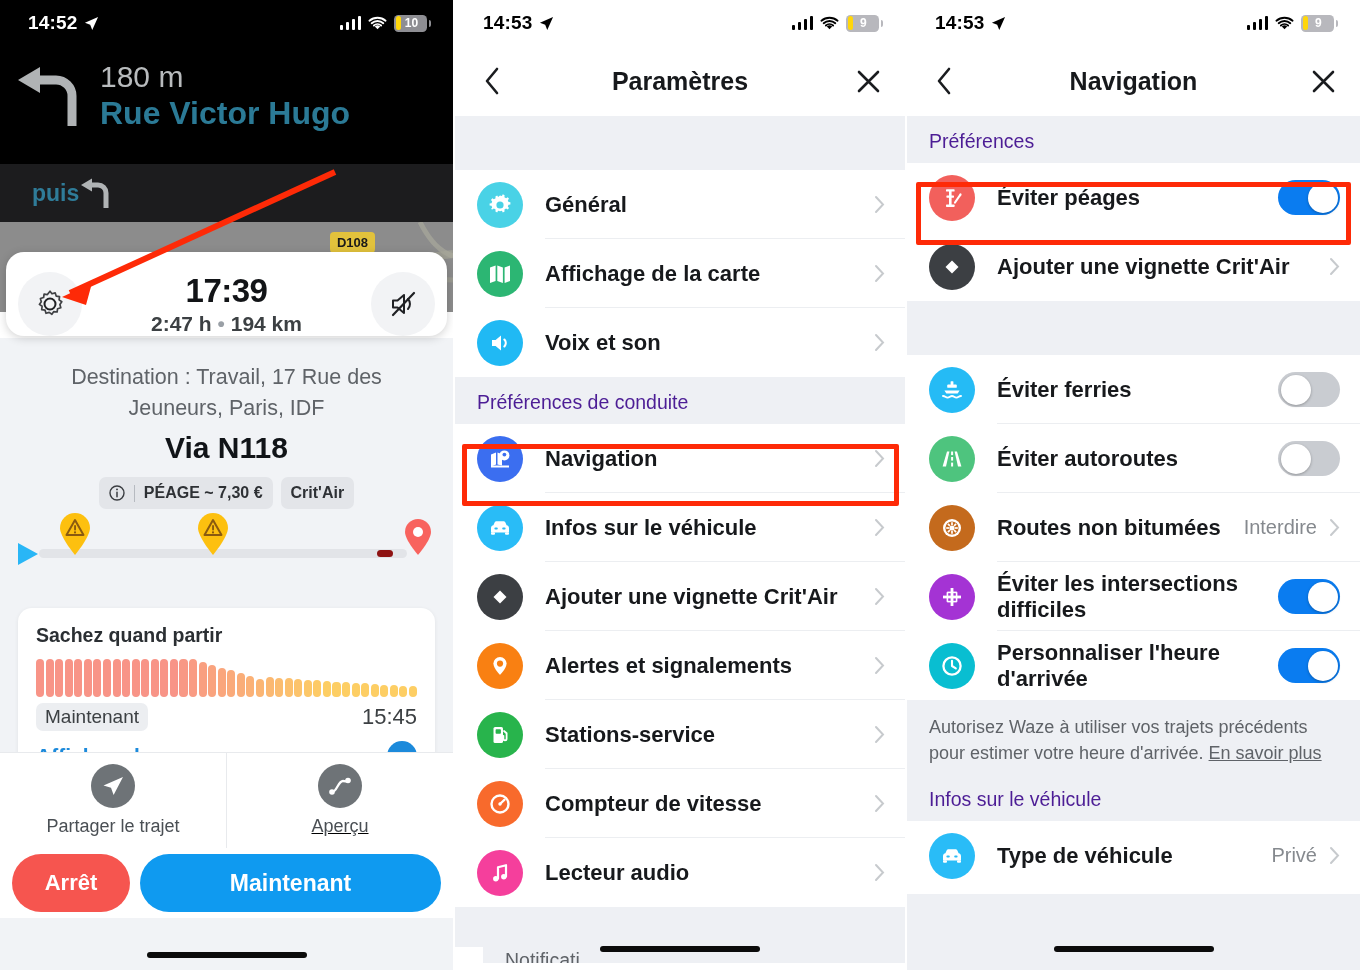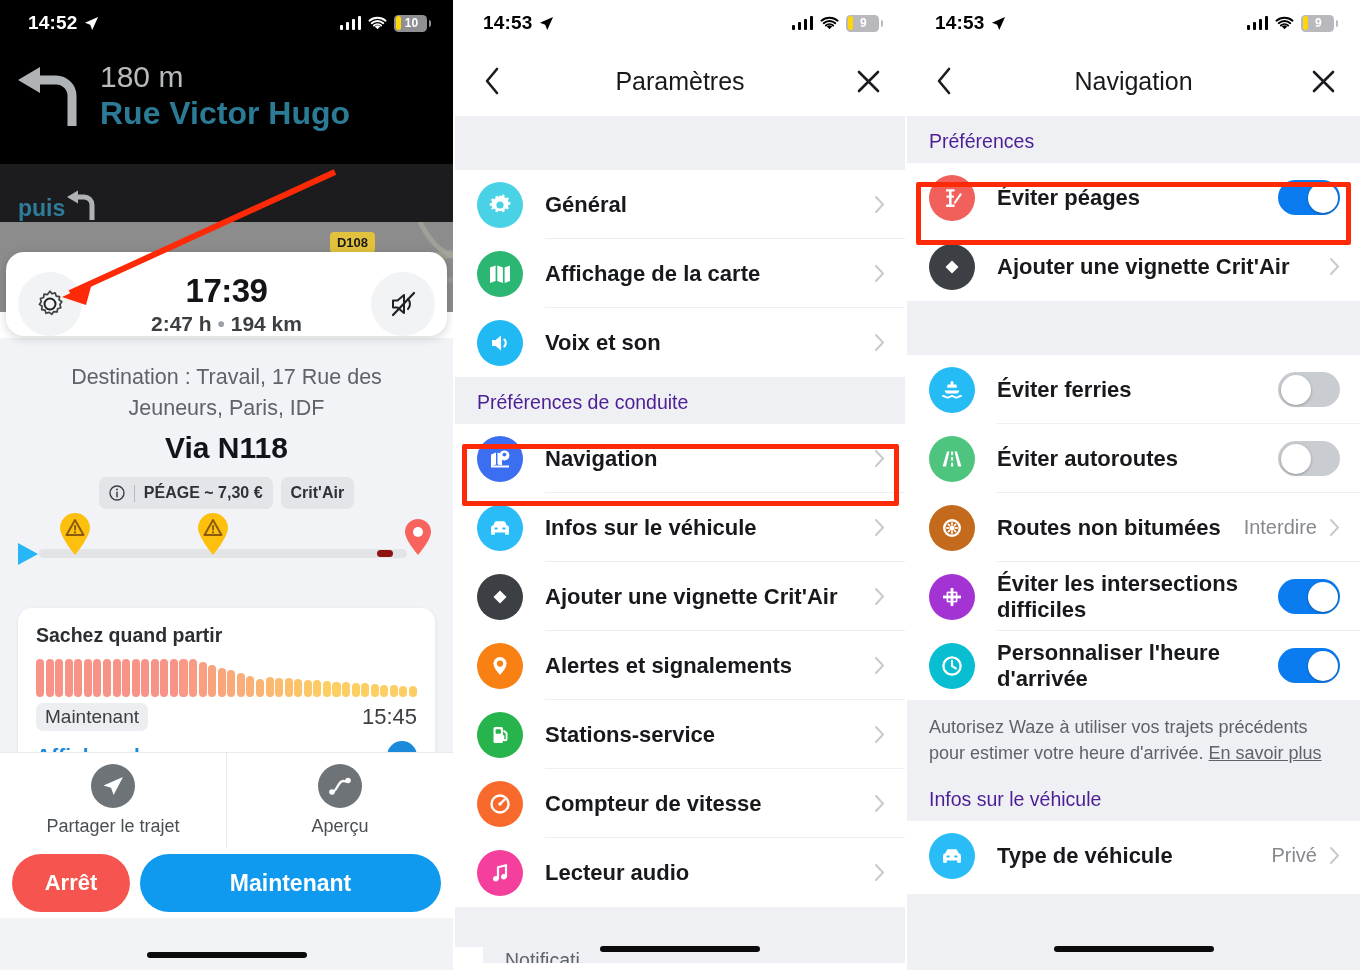--- a/index.html
+++ b/index.html
@@ -46,22 +46,22 @@
                font-weight:700; color:#fff; z-index:2; padding-left:2px;}
   .statusbar.light .batt .num { color:#fff; }
 
   
   .nav-head { background:#000; padding: 12px 0 0 0; height: 118px; }
   .nav-row { display:flex; align-items:flex-start; padding: 0 14px; gap: 14px; }
   .turn-ico { width: 72px; height: 72px; flex: 0 0 72px; margin-top:2px; }
   .nav-text { padding-top: 2px; }
   .nav-dist { font-size: 30px; font-weight: 400; color:#b8bbbd; line-height: 1.1; }
   .nav-street { font-size: 32px; font-weight: 700; color:#2b7a96; line-height: 1.25; }
-  .then-bar { background:#1c1c1e; height: 58px; display:flex; align-items:flex-end;
-              padding: 0 18px; }
+  .then-bar { background:#1c1c1e; height: 58px; display:flex; align-items:center;
+              padding: 0 32px; }
   .then-lbl { color:#2f7c99; font-size:23px; font-weight:600; }
   .then-ico { width: 34px; height: 34px; }
 
   .map-area { position:relative; height: 90px; background: #8a8a8a; overflow:hidden; }
   .shield { position:absolute; right: 78px; top: 10px; background:#e2c23c;
             color:#1a1a1a; font-size:13px; font-weight:700; padding: 3px 7px;
             border-radius: 4px; }
   .bluedot { position:absolute; right:22px; top:38px; width:14px; height:14px;
              background:#2b50c8; border-radius:50%; }
 
@@ -110,41 +110,41 @@
   .endtime { font-size: 22px; color:#3c4043; }
   .showmore { margin-top: 10px; display:flex; align-items:center; justify-content:space-between; }
   .showmore span { font-size: 21px; font-weight: 700; color:#1c8adb; }
   .chev-circle { width: 30px; height: 30px; border-radius:50%; background:#1c8adb;
                  display:flex; align-items:center; justify-content:center; }
 
   .actionrow { position:absolute; left:0; right:0; top: 752px; height: 96px;
                background:#fff; display:flex; z-index: 6; border-top:1px solid #e8eaed;}
   .action { flex:1; display:flex; flex-direction:column; align-items:center;
             justify-content:center; gap: 8px; border-right: 1px solid #e8eaed; }
-  .action:last-child { border-right: none; }
+  .action:last-child { border-right: none; text-decoration: underline; }
   .action .circ { width: 44px; height: 44px; border-radius:50%; background:#6e7377;
                   display:flex; align-items:center; justify-content:center; }
   .action .lbl { font-size: 18px; color:#4a4f54; }
   .btnrow { position:absolute; left:0; right:0; top: 848px; height: 70px; background:#fff;
             display:flex; align-items:center; gap: 10px; padding: 0 12px; z-index:6; }
   .btn-stop { width: 118px; height: 58px; border-radius: 29px; background:#f6554f;
               color:#fff; font-size: 22px; font-weight:700; display:flex;
               align-items:center; justify-content:center; }
   .btn-resume { flex:1; height: 58px; border-radius: 29px; background:#0f9af0;
                 color:#fff; font-size: 23px; font-weight:700; display:flex;
                 align-items:center; justify-content:center; }
   .homebar { position:absolute; left:50%; transform:translateX(-50%); bottom: 12px;
              width: 160px; height: 6px; border-radius:3px; background:#0b0b0b; z-index:7; }
   .homebar.onwhite { background:#0b0b0b; }
 
   
   .nav-bar { height: 70px; background:#fff; display:flex; align-items:center;
              padding: 0 20px; position:relative; }
   .nav-bar .title { position:absolute; left:0; right:0; text-align:center;
-                    font-size: 25px; font-weight:400; color:#17191c; pointer-events:none;}
+                    font-size: 25px; font-weight:700; color:#17191c; pointer-events:none;}
   .icon-btn { width: 34px; height: 34px; display:flex; align-items:center;
               justify-content:center; z-index:2; }
   .nav-bar .spacer { flex:1; }
 
   .sec-gap { background:#eef0f4; height: 54px; }
   .sec-head { background:#eef0f4; padding: 14px 22px 10px; font-size:19.5px; color:#4c1d95; }
   .list { background:#fff; }
   .row { display:flex; align-items:center; height: 69px; padding: 0 20px 0 22px;
          position:relative; background:#fff; }
   .row .divider { position:absolute; left: 90px; right:0; bottom:0; height:1px; background:#eceef1; }

